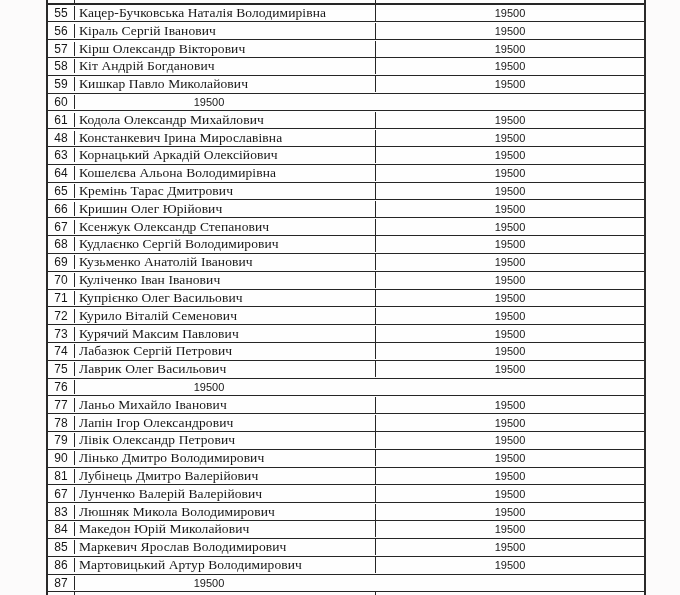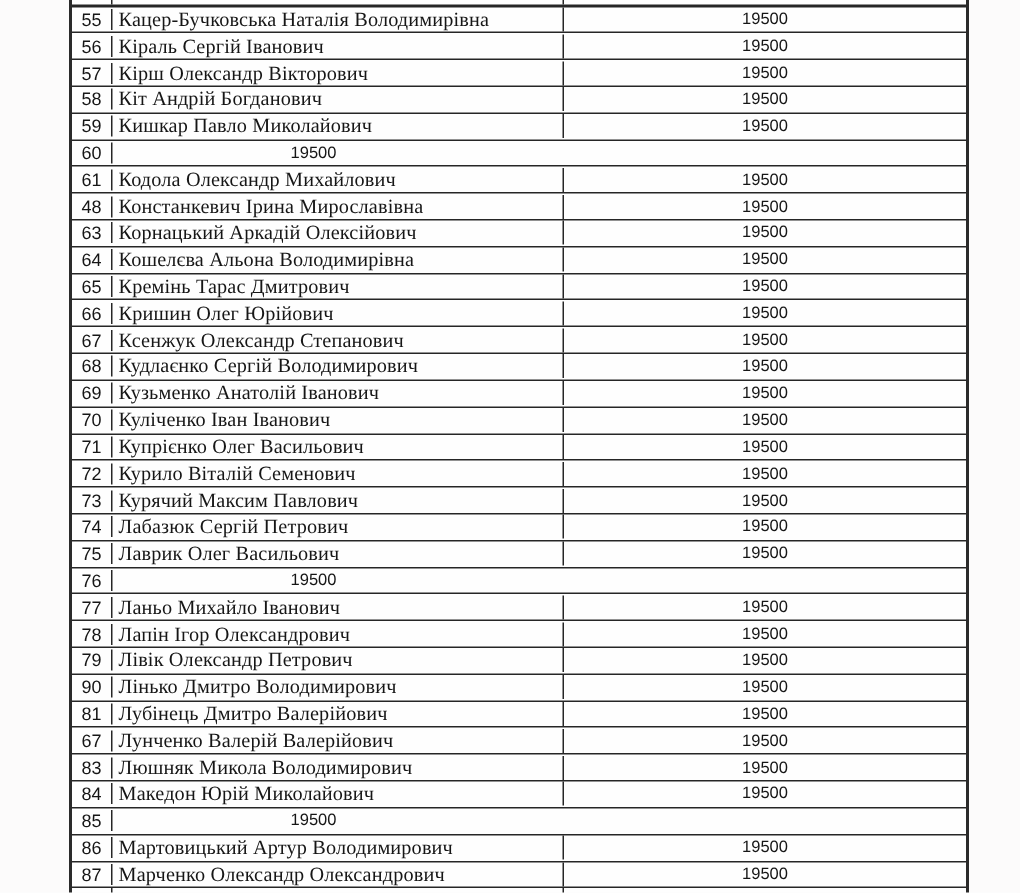--- a/index.html
+++ b/index.html
@@ -266,32 +266,32 @@
   </div>
 
   <div class="row">
     <div class="cell c-num">84</div>
     <div class="cell c-name">Македон Юрій Миколайович</div>
     <div class="cell c-val">19500</div>
   </div>
 
   <div class="row">
     <div class="cell c-num">85</div>
+    <div class="cell c-name">Маркевич Ярослав Володимирович</div>
     <div class="cell c-val">19500</div>
   </div>
 
   <div class="row">
     <div class="cell c-num">86</div>
     <div class="cell c-name">Мартовицький Артур Володимирович</div>
     <div class="cell c-val">19500</div>
   </div>
 
   <div class="row">
     <div class="cell c-num">87</div>
-    <div class="cell c-name">Марченко Олександр Олександрович</div>
     <div class="cell c-val">19500</div>
   </div>
 <div class="edge-strip bottom" id="bottom-strip">
       <div class="cell c-num"></div>
       <div class="cell c-name"></div>
       <div class="cell c-val"></div>
     </div>
   </div>
 </div>
 

